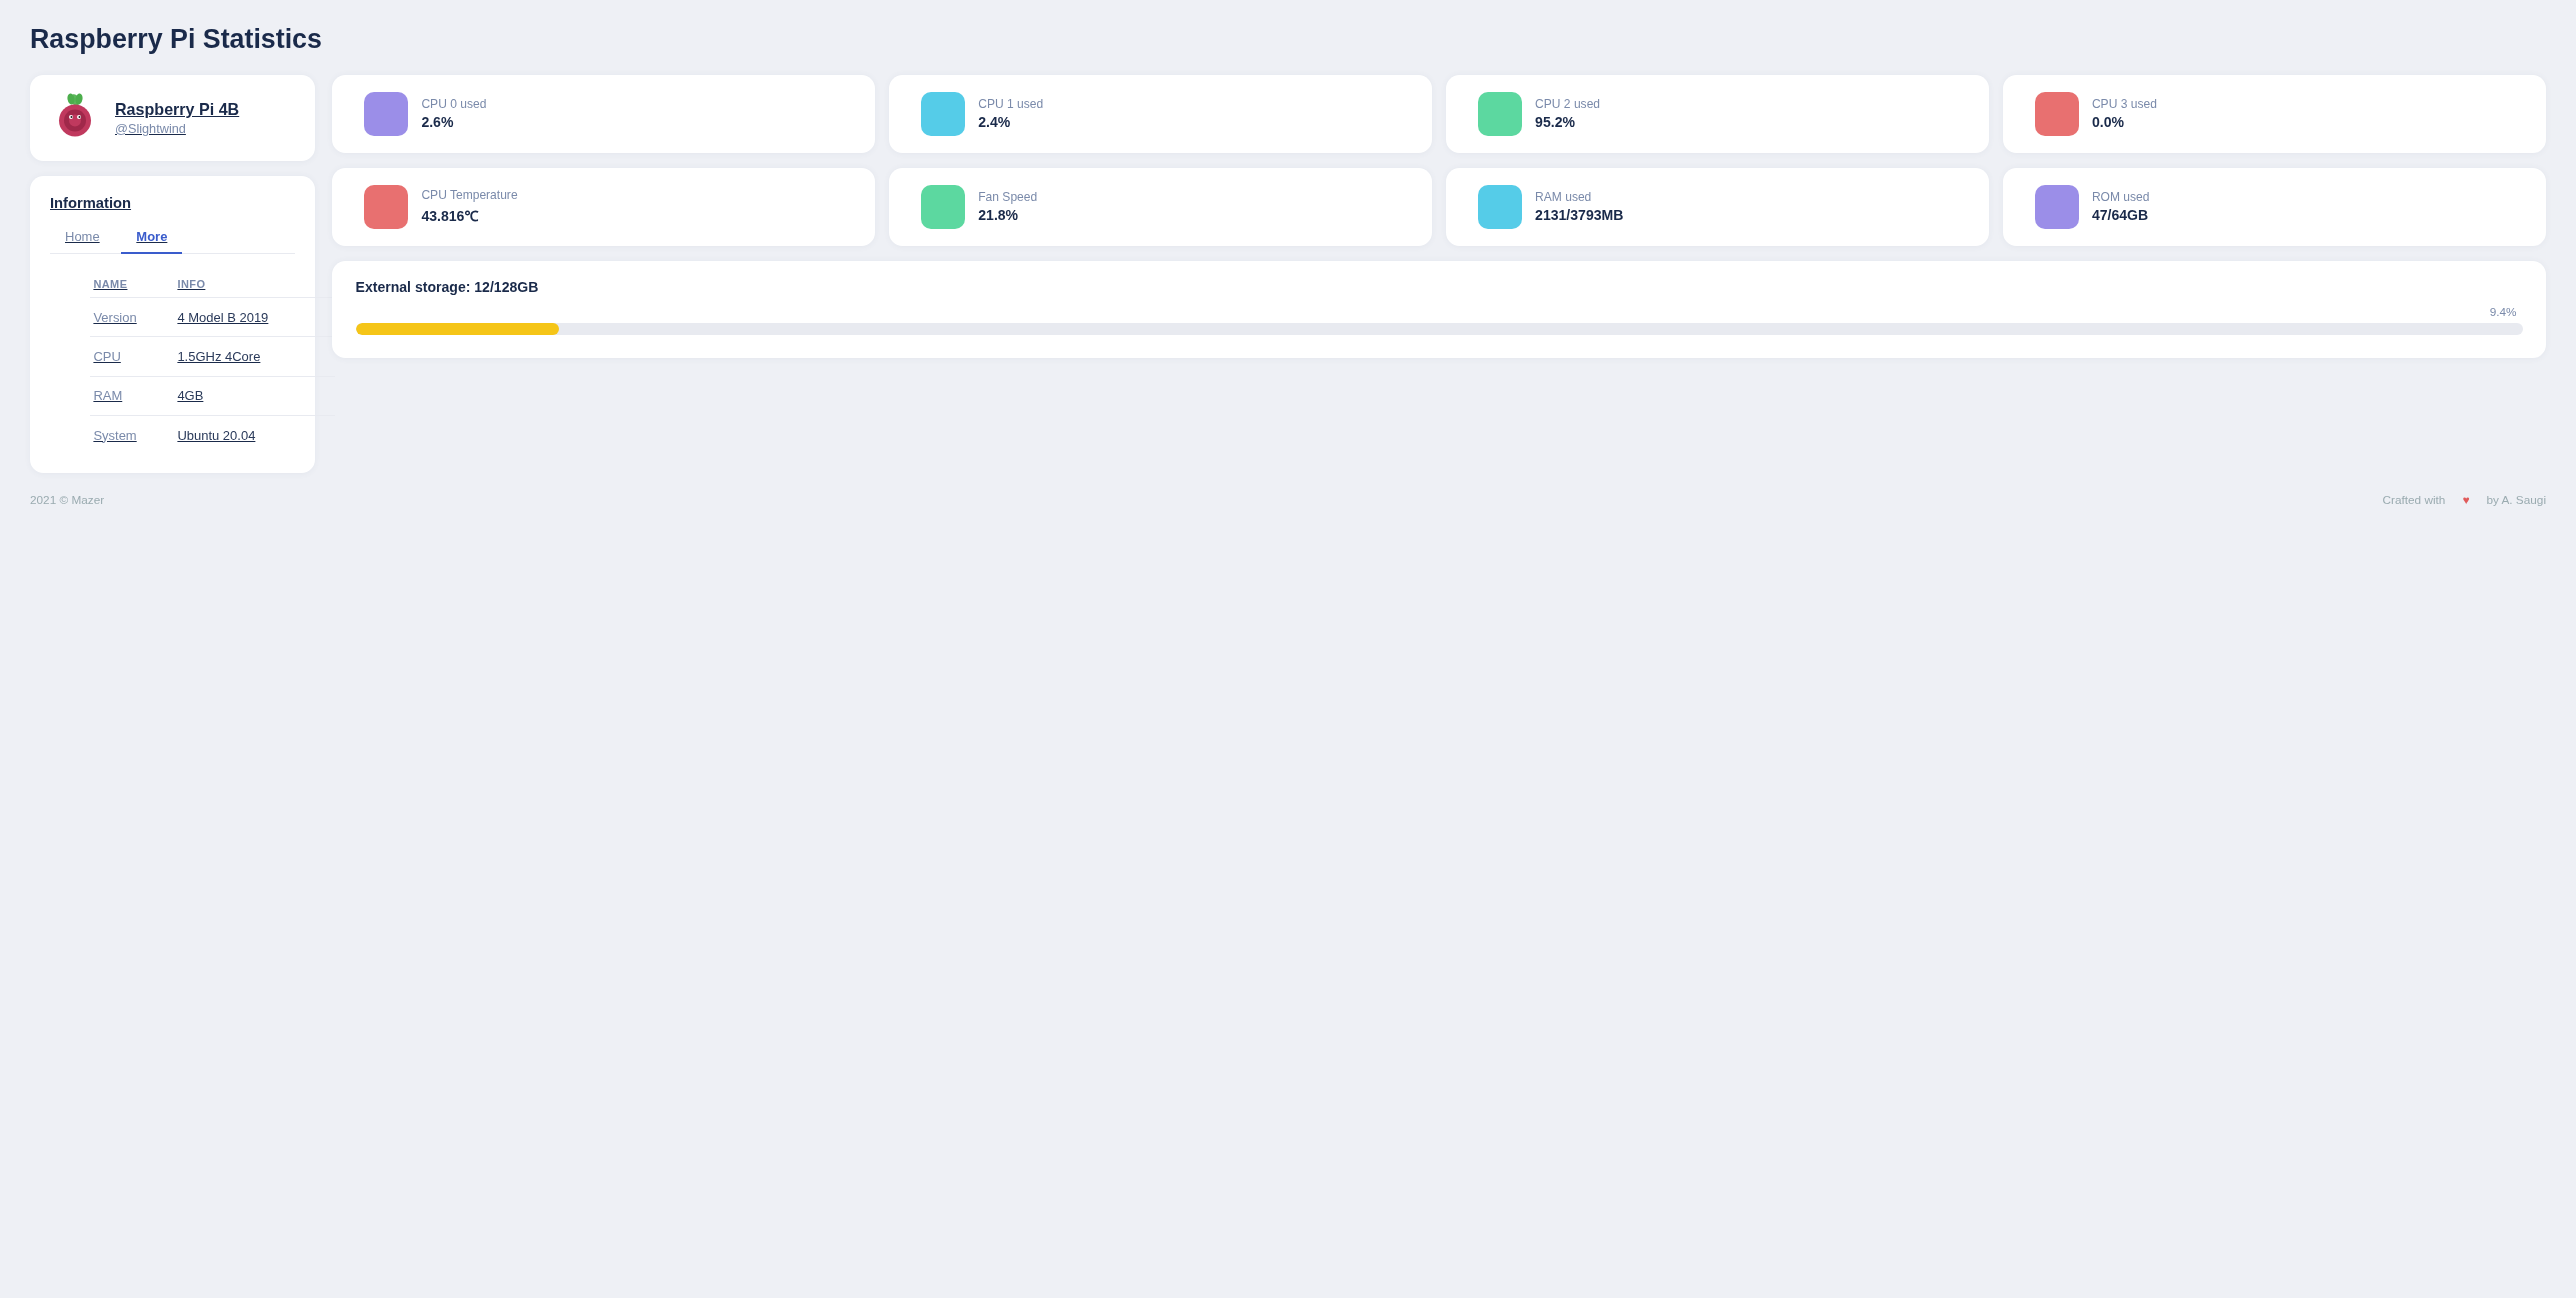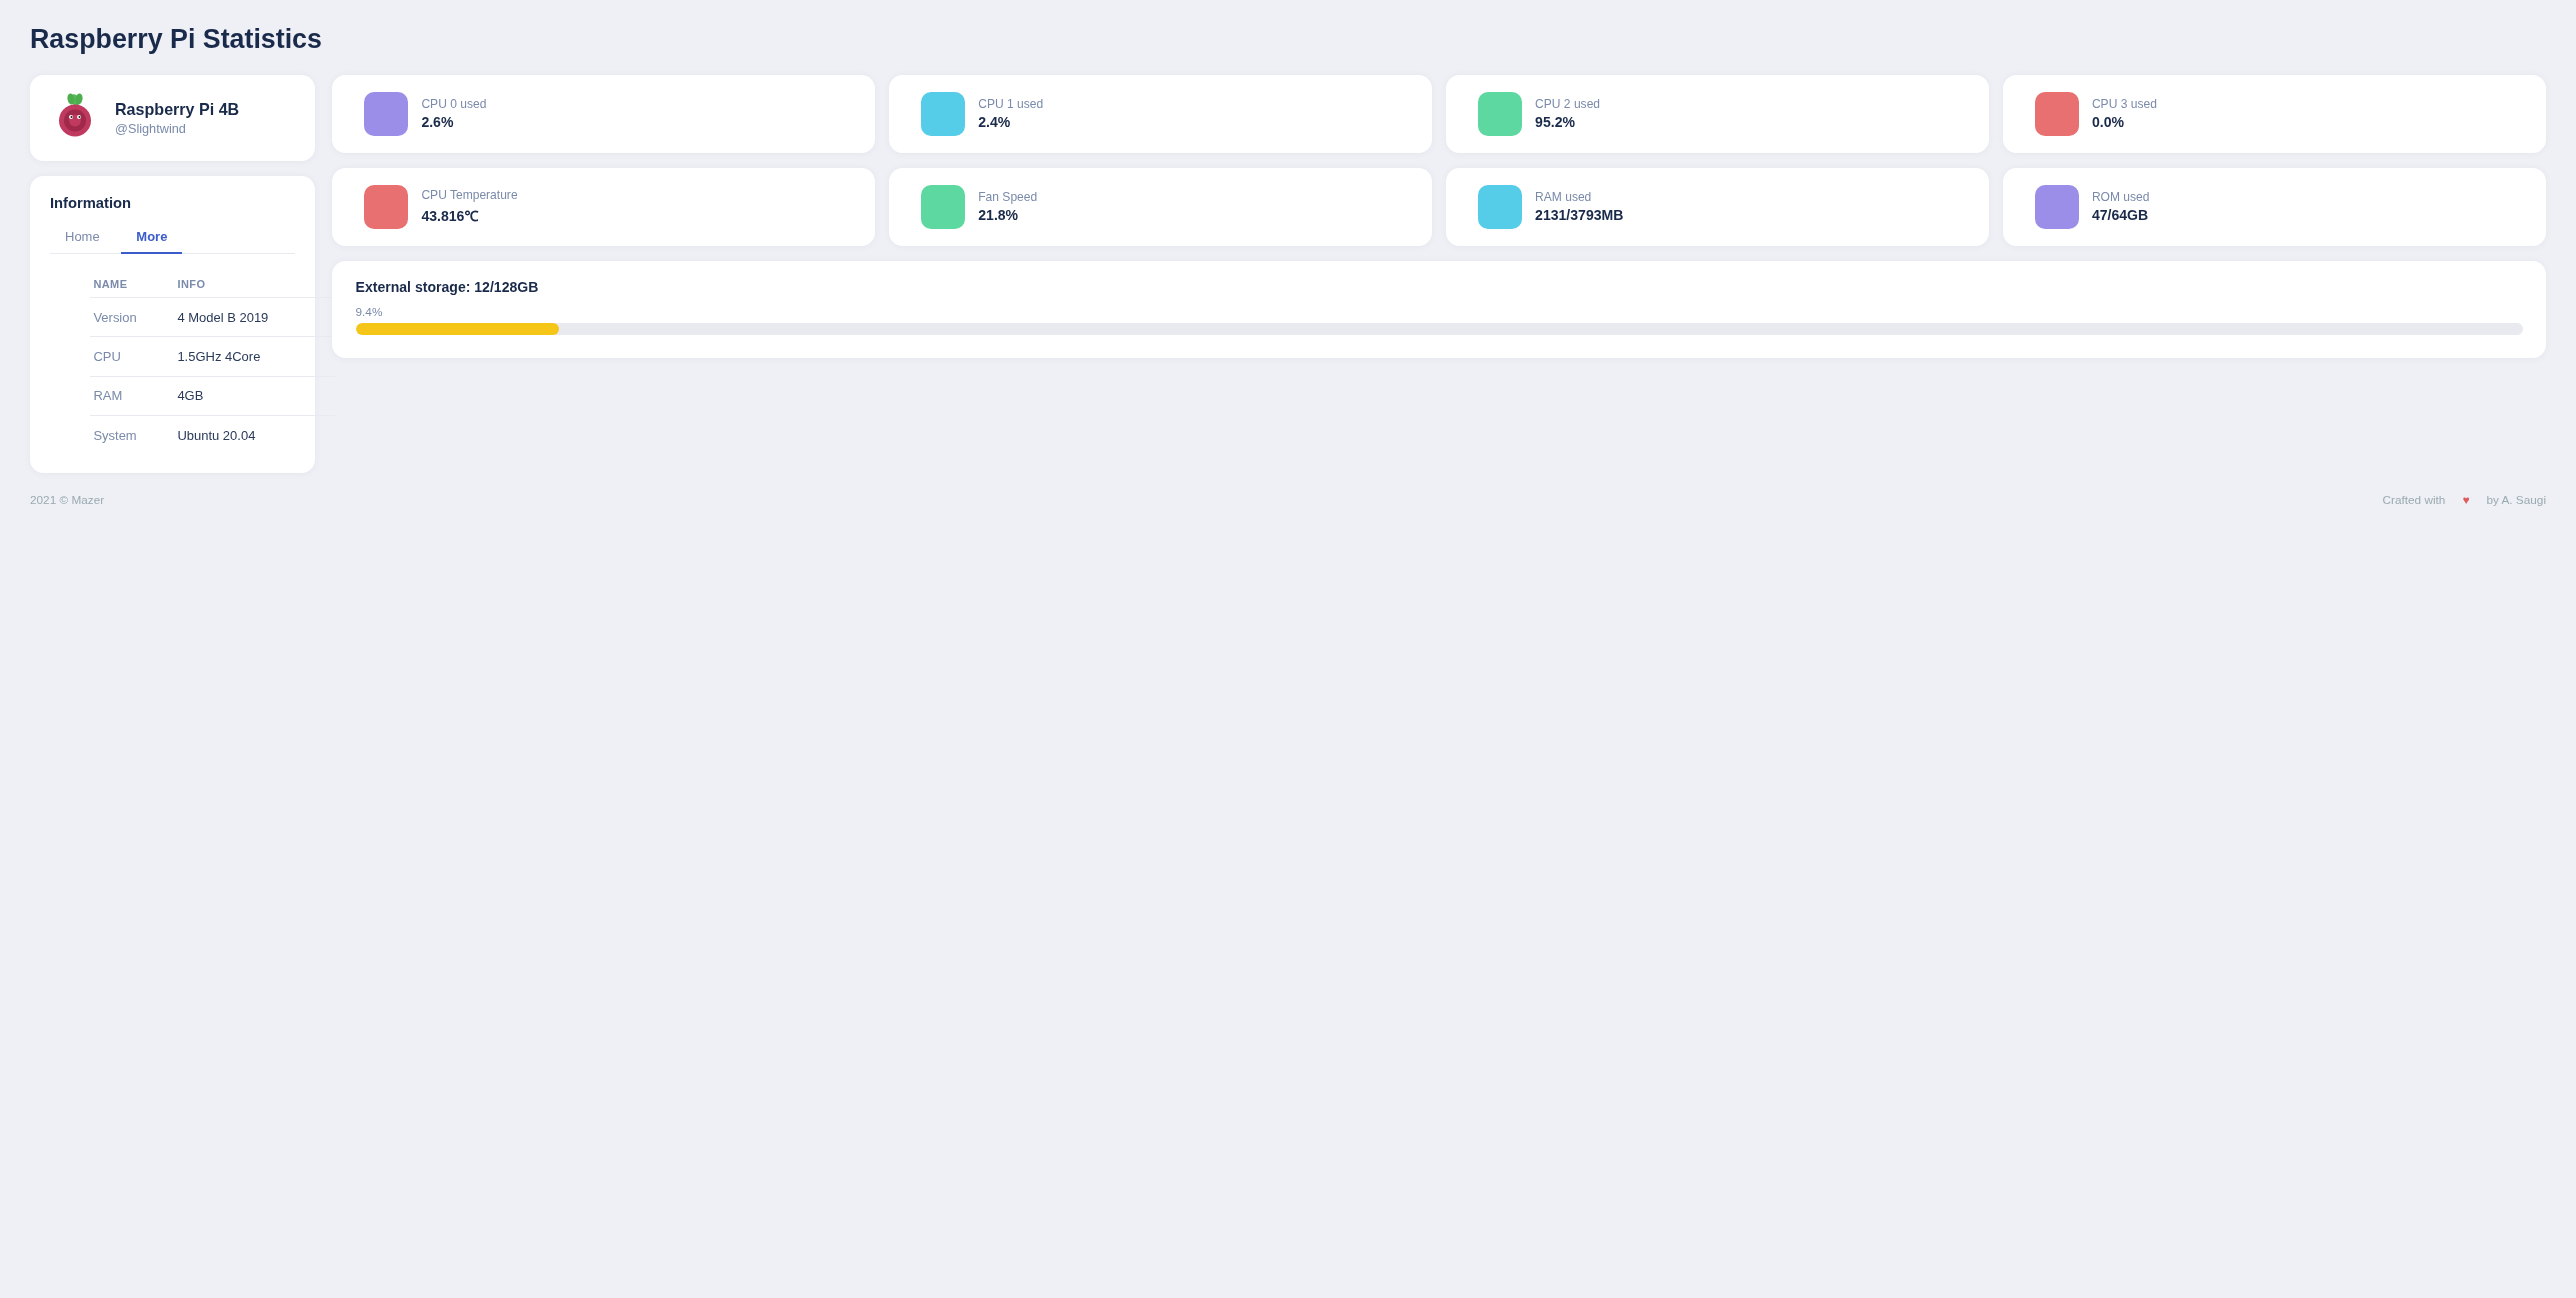--- a/index.html
+++ b/index.html
@@ -31,20 +31,21 @@
     .right-col {
       display: flex;
       flex-direction: column;
       gap: 15px;
     }
     .card {
       background: #fff;
       border-radius: 13.4px;
       padding: 18.4px 20px;
       box-shadow: 0 0.8px 6.7px rgba(60,80,120,0.06);
+      text-decoration: underline;
     }
     
     .device-card {
       display: flex;
       align-items: center;
       gap: 15px;
     }
     .device-logo {
       width: 50px;
       height: 50px;
@@ -161,22 +162,22 @@
     .storage-title {
       font-size: 1.05rem;
       font-weight: 700;
       color: #1a2a4a;
       margin-bottom: 10px;
     }
     .storage-percent {
       font-size: 0.88rem;
       color: #7a8aaa;
       margin-bottom: 5px;
-      text-align: left;
-      margin-right: 0;
+      text-align: right;
+      margin-right: 6px;
     }
     .storage-bar-bg {
       background: #e8eaf0;
       border-radius: 6.7px;
       height: 11.7px;
       width: 100%;
       overflow: hidden;
     }
     .storage-bar-fill {
       background: #f5c518;

